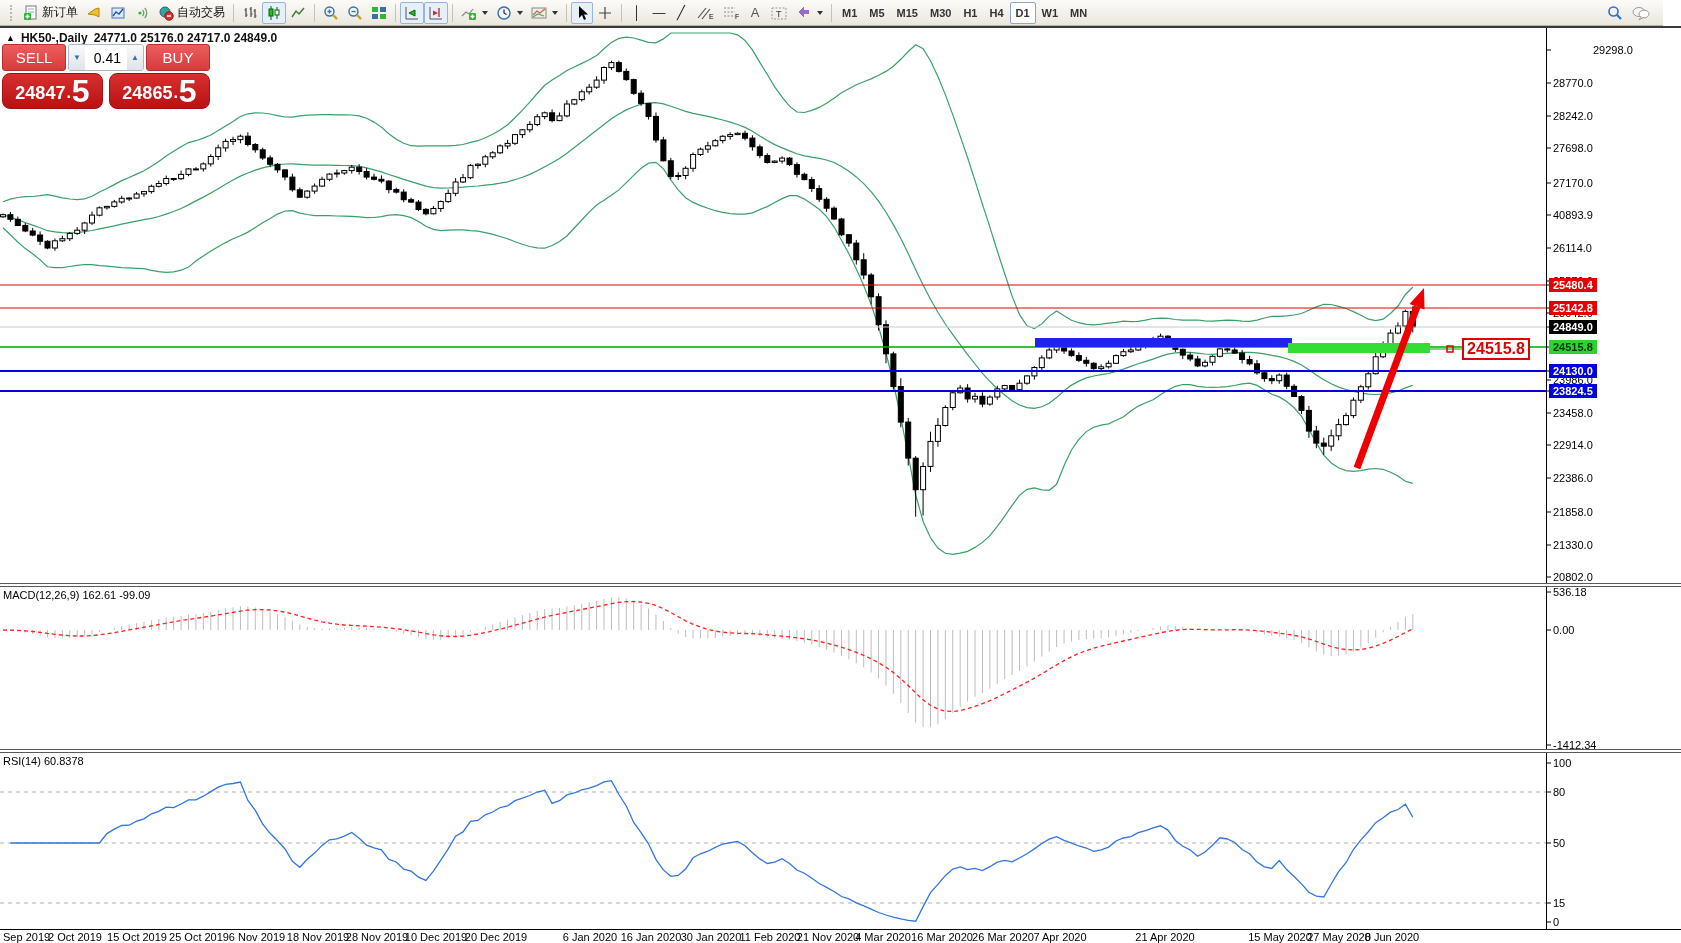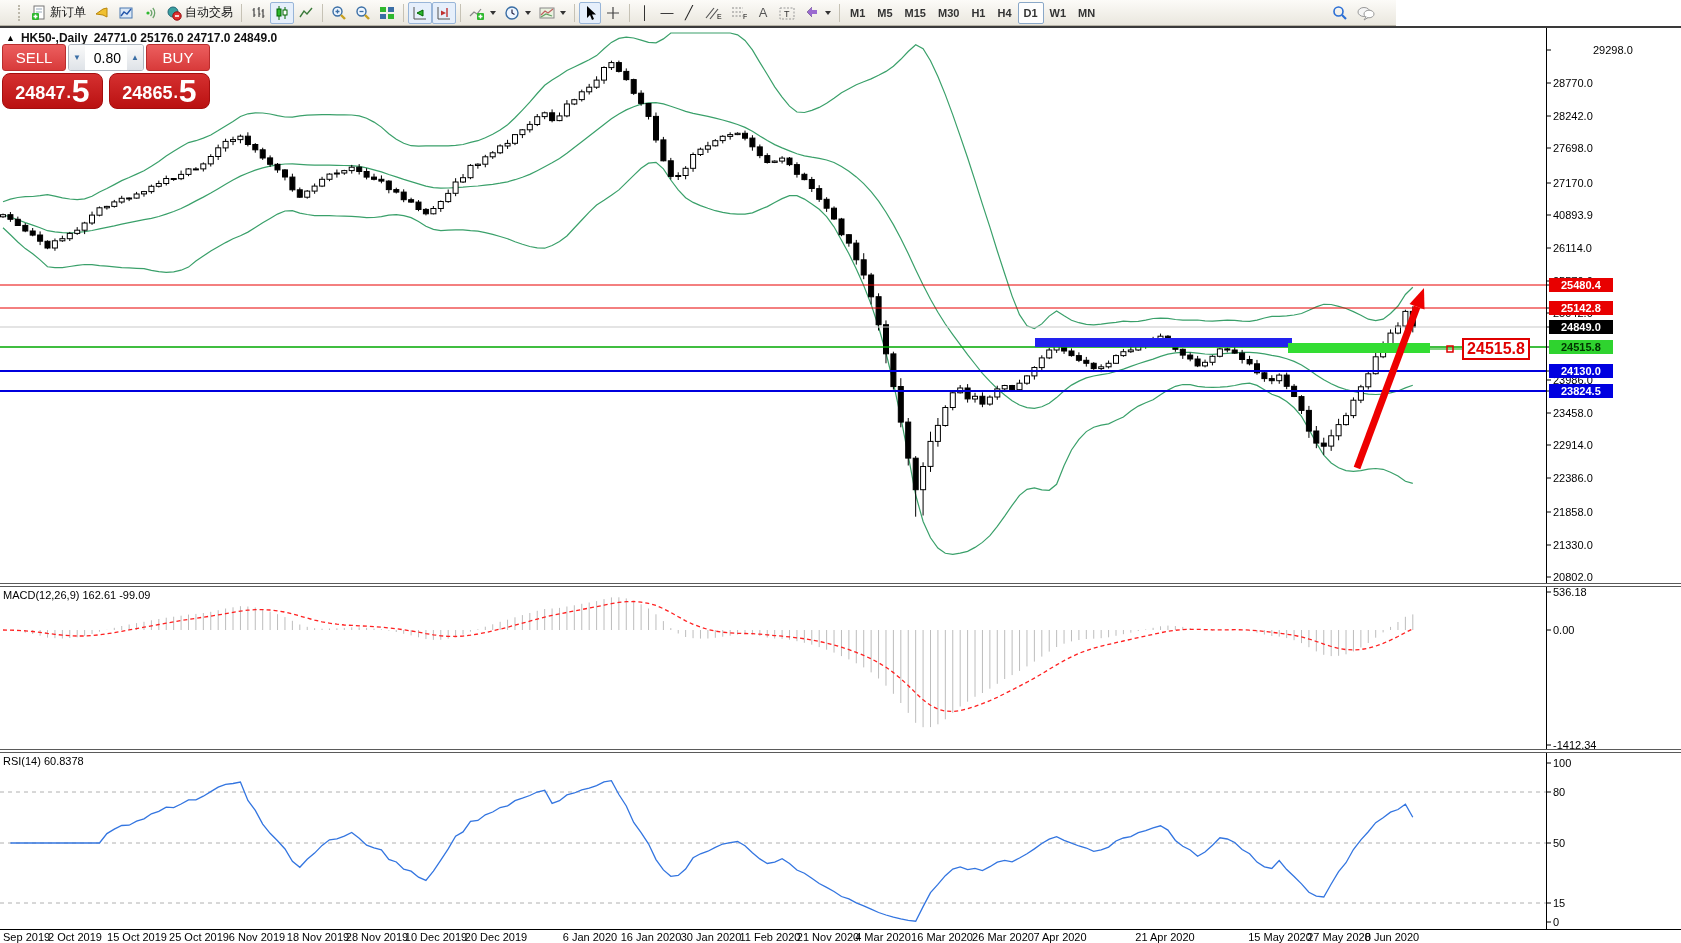--- a/index.html
+++ b/index.html
@@ -1,21 +1,21 @@
 <!DOCTYPE html>
 <html><head>
 <meta charset="utf-8">
 <style>
   html,body{margin:0;padding:0;background:#fff;font-family:"Liberation Sans",sans-serif;}
   #app{position:relative;width:1681px;height:943px;background:#fff;overflow:hidden;}
 
   
-  .toolbar{position:absolute;top:0;left:0;width:1396px;height:26px;box-sizing:border-box;
+  .toolbar{position:absolute;top:0;left:0;width:1663px;height:26px;box-sizing:border-box;
     background:linear-gradient(#fcfbf8,#ecead f0) ;background:linear-gradient(#fcfbf8,#eae7de);
-    border-bottom:1px solid #b7b3a6;display:flex;align-items:center;padding:0 16px;z-index:10;}
+    border-bottom:1px solid #b7b3a6;display:flex;align-items:center;padding:0 8px;z-index:10;}
   .tbtn{height:22px;min-width:22px;display:flex;align-items:center;justify-content:center;gap:3px;
     padding:0 3px;border:1px solid transparent;border-radius:2px;font-size:12px;color:#222;box-sizing:border-box;}
   .tbtn.pressed{background:#e6effb;border-color:#98b5d8;}
   .tbtn .cnlabel{font-size:12px;color:#111;white-space:nowrap;}
   .sep{width:1px;height:18px;background:#c6c2b5;margin:0 4px;}
   .grip{width:2px;height:16px;border-left:2px dotted #bcb8ab;margin:0 5px 0 2px;}
   .chev{width:0;height:0;border-left:3px solid transparent;border-right:3px solid transparent;border-top:4px solid #333;margin-left:2px;}
   .tf{font-size:11px;font-weight:bold;color:#333;padding:0 5px;height:20px;line-height:20px;border:1px solid transparent;border-radius:2px;}
   .tf.pressed{background:#fdfdfd;border-color:#8aa8c8;}
   .toolbar-right{margin-left:auto;display:flex;align-items:center;}
@@ -43,21 +43,21 @@
   .tp-row2{display:flex;height:36px;margin-top:2px;gap:6px;}
   .tp-price{flex:1;border-radius:8px;background:linear-gradient(#d53030,#ba1111);color:#fff;
     display:flex;align-items:flex-end;justify-content:center;padding-bottom:2px;border:1px solid #a40f0f;box-sizing:border-box;}
   .tp-price .main{font-size:18px;font-weight:bold;line-height:26px;}
   .tp-price .dot{font-size:16px;font-weight:bold;line-height:26px;margin:0 1px;}
   .tp-price .big{font-size:32px;font-weight:bold;line-height:30px;}
 
   
   .tick-label{position:absolute;left:1553px;font-size:11px;color:#000;height:12px;line-height:12px;white-space:nowrap;z-index:2;}
   .price-label{position:absolute;left:1549px;height:14px;line-height:14px;font-size:11px;font-weight:bold;
-    padding:0 12px;white-space:nowrap;z-index:3;}
+    padding:0 4px;white-space:nowrap;z-index:3;}
   .date-label{position:absolute;font-size:11px;color:#000;transform:translateX(-50%);white-space:nowrap;top:0;}
   .date-axis{position:absolute;left:0;top:929px;width:1681px;height:14px;border-top:1px solid #000;z-index:2;background:#fff;}
   .hsep{position:absolute;left:0;width:1681px;height:4px;background:#fff;border-top:1px solid #5a5a5a;border-bottom:1px solid #5a5a5a;box-sizing:border-box;z-index:3;}
   .pane-label{position:absolute;left:3px;font-size:11px;color:#000;z-index:3;white-space:nowrap;}
 
   
   .anno-box{position:absolute;left:1462px;top:338px;width:68px;height:22px;border:2px solid #e00000;background:#fff;
     color:#e00000;font-size:16px;font-weight:bold;display:flex;align-items:center;justify-content:center;z-index:5;box-sizing:border-box;}
   .anno-cn{position:absolute;left:1408px;top:364px;font-size:32px;font-weight:bold;color:#00d800;
     text-shadow:3px 3px 0 #0a3d0a;letter-spacing:1px;z-index:5;white-space:nowrap;}
@@ -951,21 +951,21 @@
     <span class="tri">▲</span>
     <span>HK50-,Daily</span>
     <span>24771.0 25176.0 24717.0 24849.0</span>
   </div>
 
   <div class="trade-panel">
     <div class="tp-row1">
       <div class="tp-btn">SELL</div>
       <div class="tp-spin">
         <div class="tp-arrowbtn">▼</div>
-        <div class="tp-vol">0.80</div>
+        <div class="tp-vol">0.41</div>
         <div class="tp-arrowbtn">▲</div>
       </div>
       <div class="tp-btn">BUY</div>
     </div>
     <div class="tp-row2">
       <div class="tp-price">
         <span class="main">24847</span>
           <span class="dot">.</span>
           <span class="big">5</span>
       </div>

